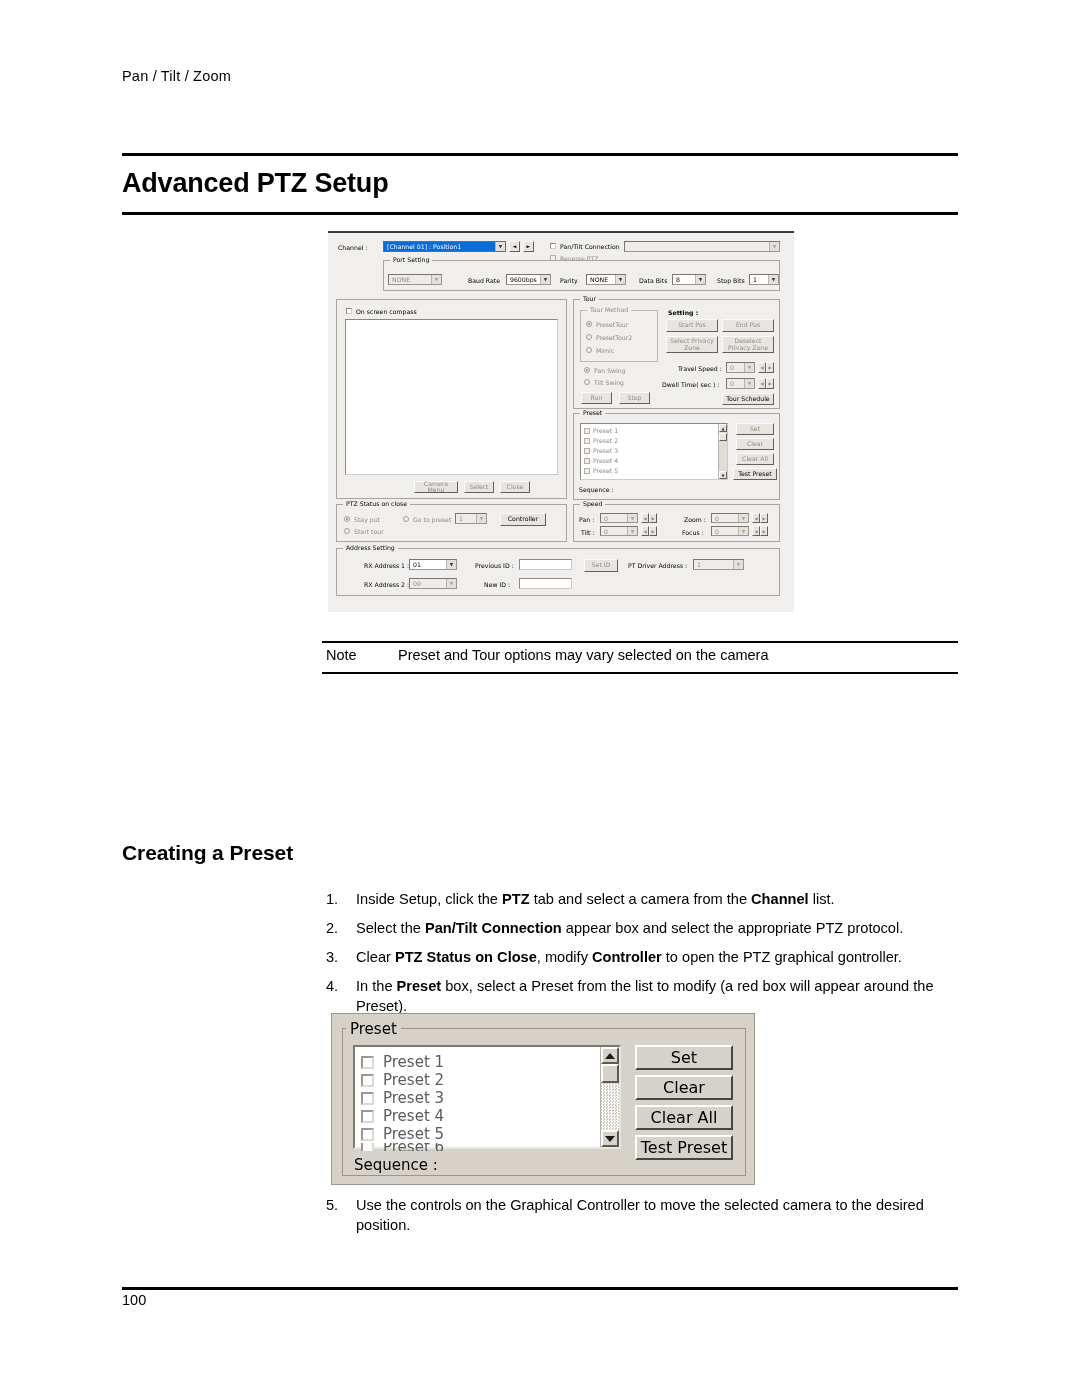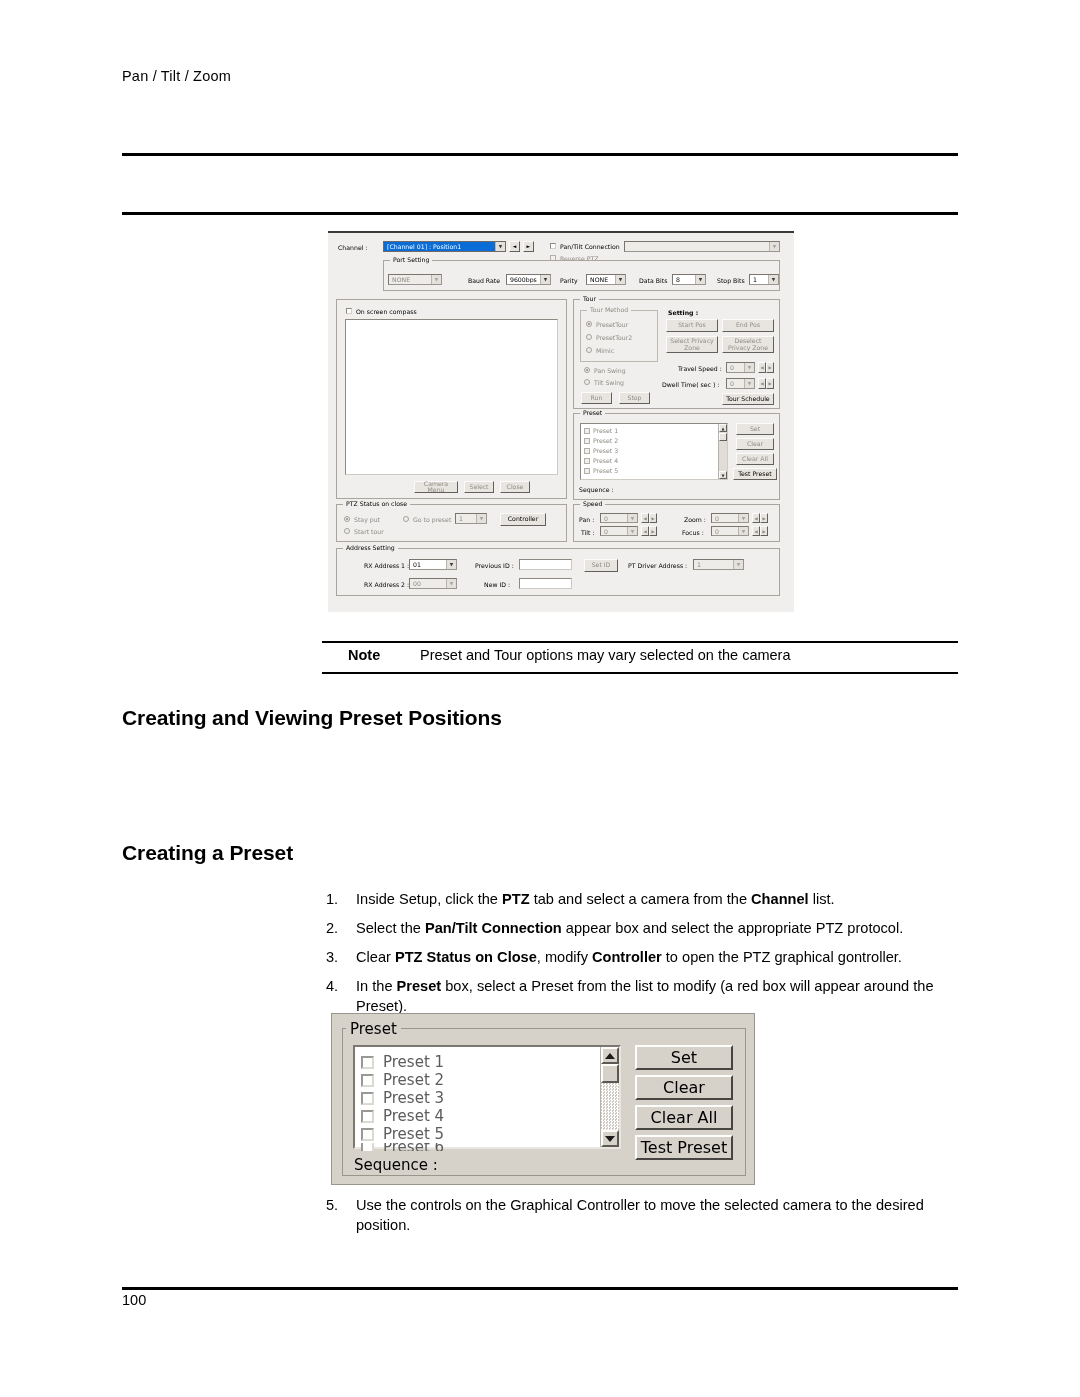--- a/index.html
+++ b/index.html
@@ -43,21 +43,21 @@
     position:absolute;left:352px;width:600px;
     font-size:14.6px;line-height:19.5px;
   }
   .body-par.intro{top:756px;}
 
   
   .note-row{
     position:absolute;left:326px;top:647px;width:640px;
     font-size:14.5px;
   }
-  .note-lbl{font-weight:bold;display:inline-block;width:72px;margin-left:22px;}
+  .note-lbl{font-weight:normal;display:inline-block;width:72px;}
   .note-txt{display:inline-block;}
 
   
   .steps{position:absolute;left:326px;width:640px;font-size:14.6px;}
   .steps.s1{top:890px;}
   .steps.s2{top:1196px;}
   .step{display:flex;margin-bottom:9.5px;line-height:19.5px;}
   .step .num{width:30px;flex:0 0 30px;}
   .step .txt{flex:1;}
   b{font-weight:bold;}
@@ -248,20 +248,21 @@
   }
 </style>
 </head>
 <body>
 
 <div class="page">
 
   <div class="run-header">Pan / Tilt / Zoom</div>
 
   <div class="rule top"></div>
+  <div class="h1">Advanced PTZ Setup</div>
   <div class="rule bottom"></div>
 
   <div class="shot main">
 
     <div class="lbl" style="left:10px;top:11px;">Channel :</div>
     <div class="combo sel" style="left:55px;top:8px;width:123px;height:11px;">
       <span class="val">[Channel 01] : Position1</span>
       <span class="arw">▼</span>
     </div>
     <div class="btn sm" style="left:181px;top:8px;width:11px;height:11px;font-size:5px;">◄</div>
@@ -474,21 +475,20 @@
       <span class="arw">▼</span>
     </div>
   </div>
 
   <div class="rule note-top"></div>
   <div class="note-row">
     <span class="note-lbl">Note</span><span class="note-txt">Preset and Tour options may vary selected on the camera</span>
   </div>
   <div class="rule note-bottom"></div>
 
-  <div class="h2 a">Creating and Viewing Preset Positions</div>
   <div class="h2 b">Creating a Preset</div>
 
   <div class="steps s1">
       <div class="step">
         <span class="num">1.</span>
         <span class="txt"><span>Inside Setup, click the </span><b>PTZ</b><span> tab and select a camera from the </span><b>Channel</b><span> list.</span></span>
       </div>
       <div class="step">
         <span class="num">2.</span>
         <span class="txt"><span>Select the </span><b>Pan/Tilt Connection</b><span> appear box and select the appropriate PTZ protocol.</span></span>

